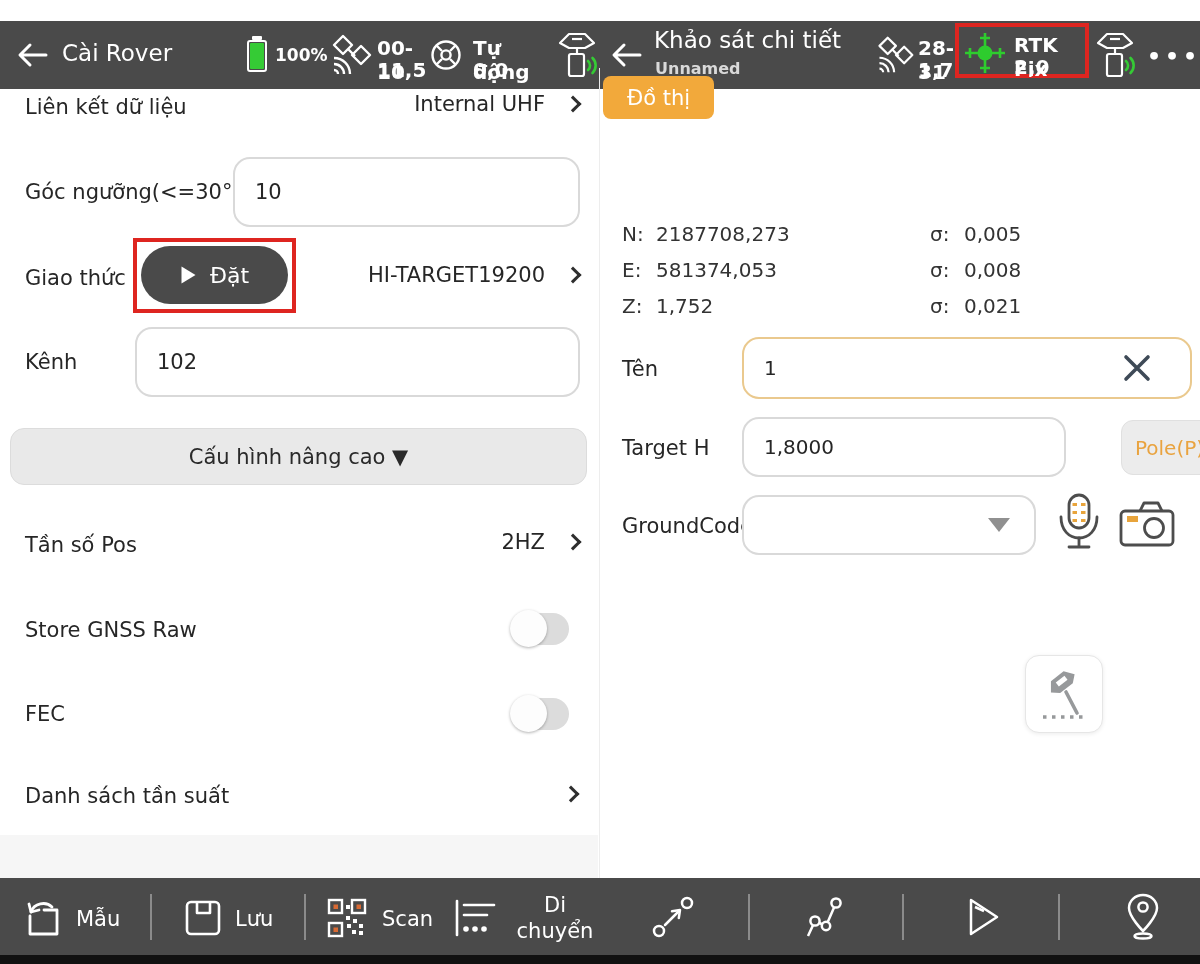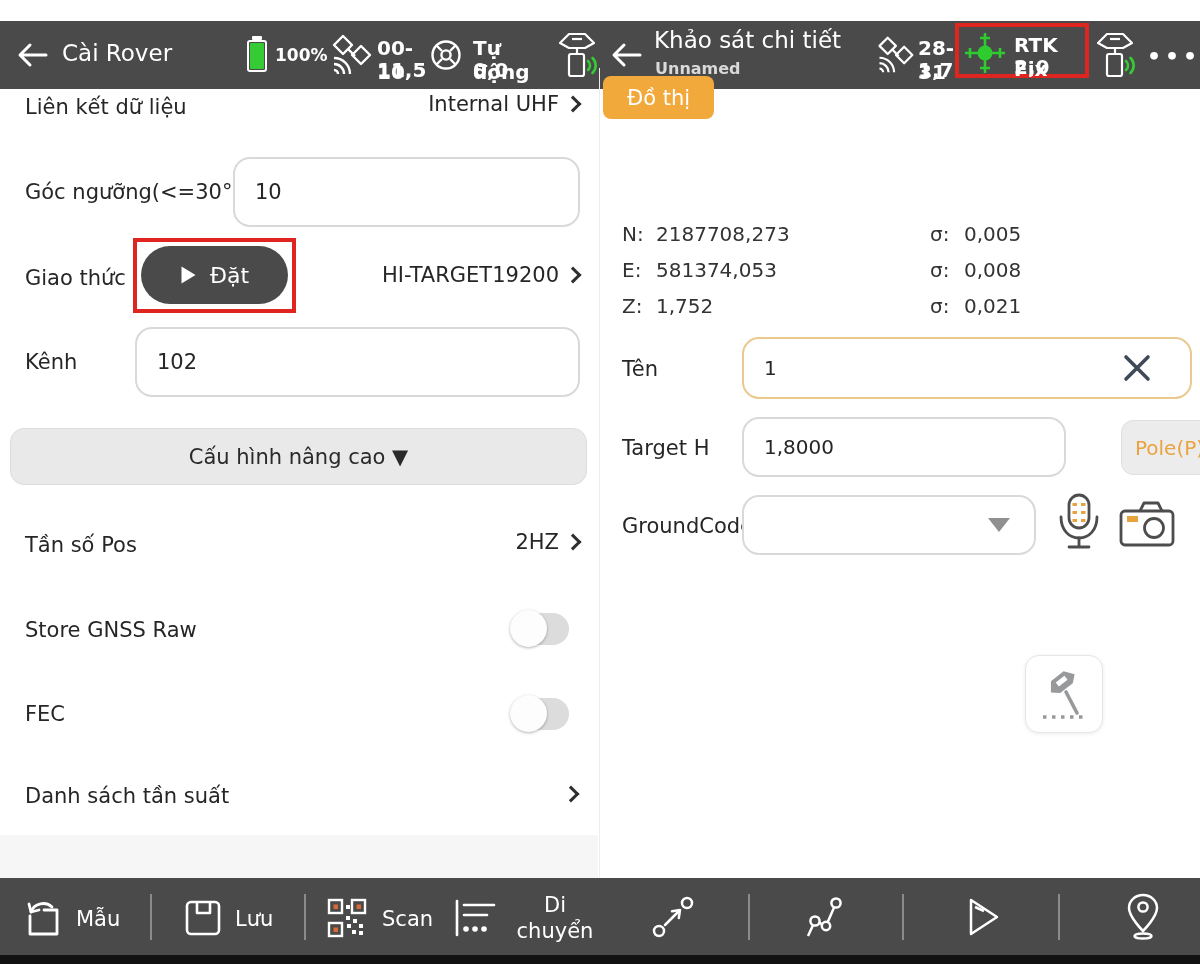--- a/index.html
+++ b/index.html
@@ -15,21 +15,21 @@
   .hdr-title { color:#fff; font-size:23px; }
   .hdr-sub { color:#d9d9d9; font-size:16px;font-weight:bold; }
   .chip-txt { color:#fff; font-size:20px; font-weight:bold; line-height:1.2; }
 
   
   .seam { left:599px; top:68px; width:1px; height:810px; background:#ededed; }
 
   .lbl { font-size:21px; color:#262626; }
   .val { font-size:21px; color:#262626; }
   .chev { display:inline-block; width:12px; height:12px; border-top:3.4px solid #2e2e2e; border-right:3.4px solid #2e2e2e; transform:rotate(45deg); }
-  .row-right { display:flex; align-items:center; gap:8px; }
+  .row-right { display:flex; align-items:center; gap:22px; }
 
   .inputbox { background:#fff; border:2px solid #d9d9d9; border-radius:17px; font-size:21px; color:#262626; padding-left:20px; font-family:inherit; outline:none; }
 
   .graybtn { background:#e9e9e9; border:1px solid #dcdcdc; border-radius:14px; display:flex; align-items:center; justify-content:center; font-size:21px; color:#2a2a2a; cursor:pointer; }
 
   .toggle { width:57px; height:32px; border-radius:16px; background:#dcdcdc; }
   .toggle .knob { position:absolute; left:-2px; top:-3px; width:37px; height:37px; border-radius:50%; background:#fdfdfd; box-shadow:0 1px 3px rgba(0,0,0,.3); }
 
   .redbox { border:4px solid #de2520; }
   .setpill { background:#4a4a4a; border-radius:29px; display:flex; align-items:center; justify-content:center; gap:13px; color:#fff; font-size:22px; }

